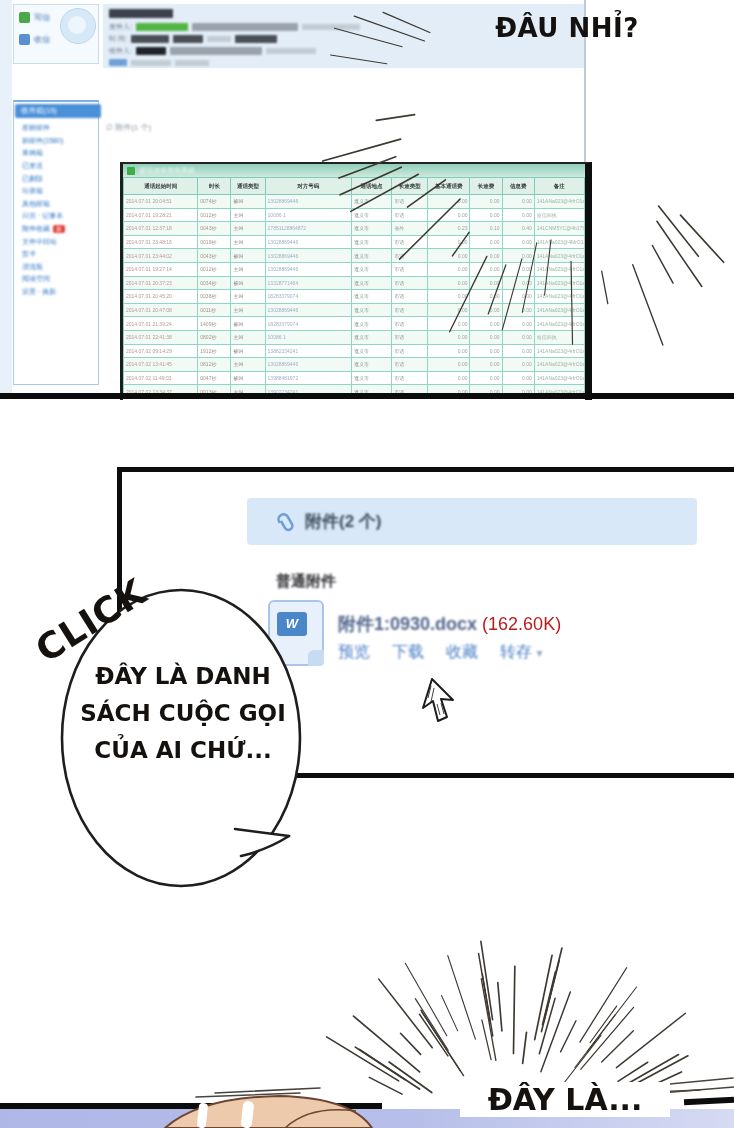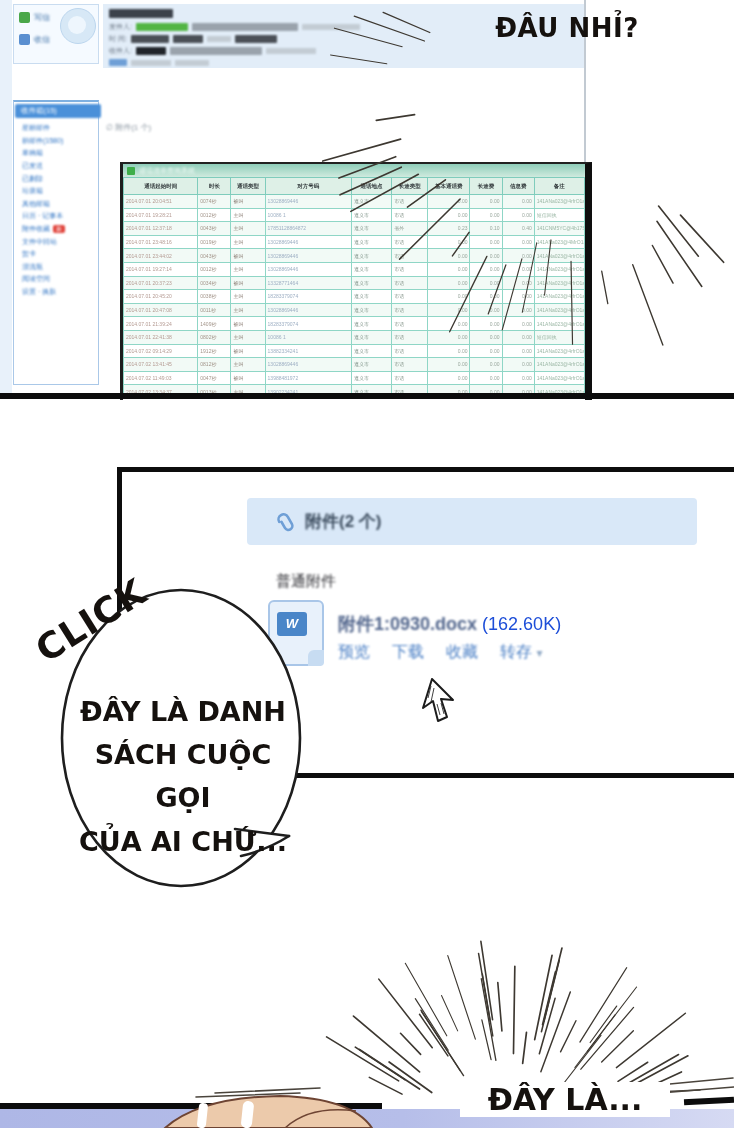--- a/index.html
+++ b/index.html
@@ -57,34 +57,34 @@
   svg.lines{position:absolute;left:0;top:0;z-index:5;pointer-events:none;}
   .comic{font-family:"DejaVu Sans",sans-serif;font-weight:700;color:#15110e;text-align:center;z-index:6;}
   #bubble-top{left:400px;top:8px;width:334px;font-size:26px;line-height:1.55;letter-spacing:0.5px;}
   #panel1-bottom{left:0;top:393px;width:734px;height:6px;background:#0c0c0c;z-index:7;}
   #panel2{left:117px;top:467px;width:642px;height:311px;border:5px solid #0d0d0d;box-sizing:border-box;background:#fff;z-index:1;}
   
   #attach{left:240px;top:492px;width:470px;height:230px;filter:blur(0.7px);z-index:2;}
   #attach-hdr{position:absolute;left:7px;top:6px;width:450px;height:47px;background:#d9e8f8;border-radius:4px;
               display:flex;align-items:center;gap:10px;padding-left:28px;box-sizing:border-box;}
   #attach-hdr .t{font-size:17px;font-weight:bold;color:#3c4c5e;filter:blur(0.9px);}
-  #section-title{position:absolute;left:36px;top:80px;font-size:15px;font-weight:normal;color:#2e2e33;filter:blur(0.9px);}
+  #section-title{position:absolute;left:36px;top:80px;font-size:15px;font-weight:bold;color:#2e2e33;filter:blur(0.9px);}
   #file-icon{position:absolute;left:28px;top:108px;width:52px;height:62px;background:#e8f1fb;border:2px solid #a9c6e8;border-radius:6px;}
   #file-icon .inner{position:absolute;left:7px;top:10px;width:30px;height:24px;background:#4a86c8;border-radius:3px;
                     color:#fff;font-size:13px;font-weight:bold;text-align:center;line-height:24px;font-style:italic;}
   #file-icon .fold{position:absolute;right:-2px;bottom:-2px;width:16px;height:16px;background:#c7dcf2;border-radius:6px 0 4px 0;}
   #file-name-row{position:absolute;left:98px;top:120px;font-size:18px;white-space:nowrap;}
   #file-name{font-weight:bold;color:#51658c;filter:blur(0.8px);}
-  #file-size{color:#1d4ed8;filter:blur(0.6px);}
+  #file-size{color:#b91c1c;filter:blur(0.6px);}
   #file-actions{position:absolute;left:98px;top:150px;font-size:16px;color:#4a7fc5;display:flex;gap:22px;filter:blur(0.8px);}
   #file-actions .caret{color:#8fa8c4;font-size:12px;}
   
   #click-label{left:30px;top:600px;font-size:36px;transform:rotate(-32deg);letter-spacing:1px;z-index:8;}
   #bubble2-svg{left:55px;top:588px;z-index:6;}
-  #bubble2-text{left:78px;top:690px;width:210px;font-size:27px;line-height:1.6;z-index:7;}
+  #bubble2-text{left:78px;top:658px;width:210px;font-size:23px;line-height:1.6;z-index:7;}
   #cursor-svg{left:420px;top:678px;z-index:4;}
   
   #panel3-line-l{left:0;top:1103px;width:382px;height:6px;background:#0c0c0c;z-index:7;}
   #panel3-line-r{left:684px;top:1098px;width:50px;height:6px;background:#0c0c0c;transform:rotate(-3deg);z-index:7;}
   #bottom-caption{left:460px;top:1082px;width:210px;font-size:30px;background:#fff;z-index:8;}
   #bottom-strip{left:0;top:1109px;width:734px;height:19px;background:linear-gradient(90deg,#aeb7e6 0%,#b6bee9 55%,#d6daf3 100%);z-index:6;}
   #head-svg{left:0;top:1095px;z-index:9;}
 </style>
 </head>
 <body>

